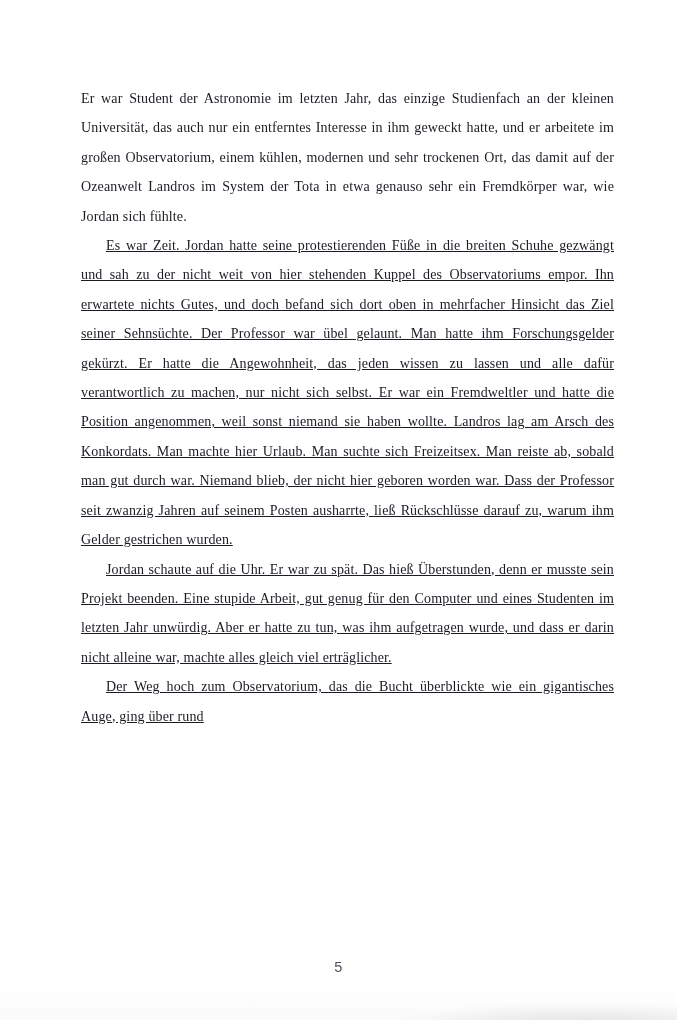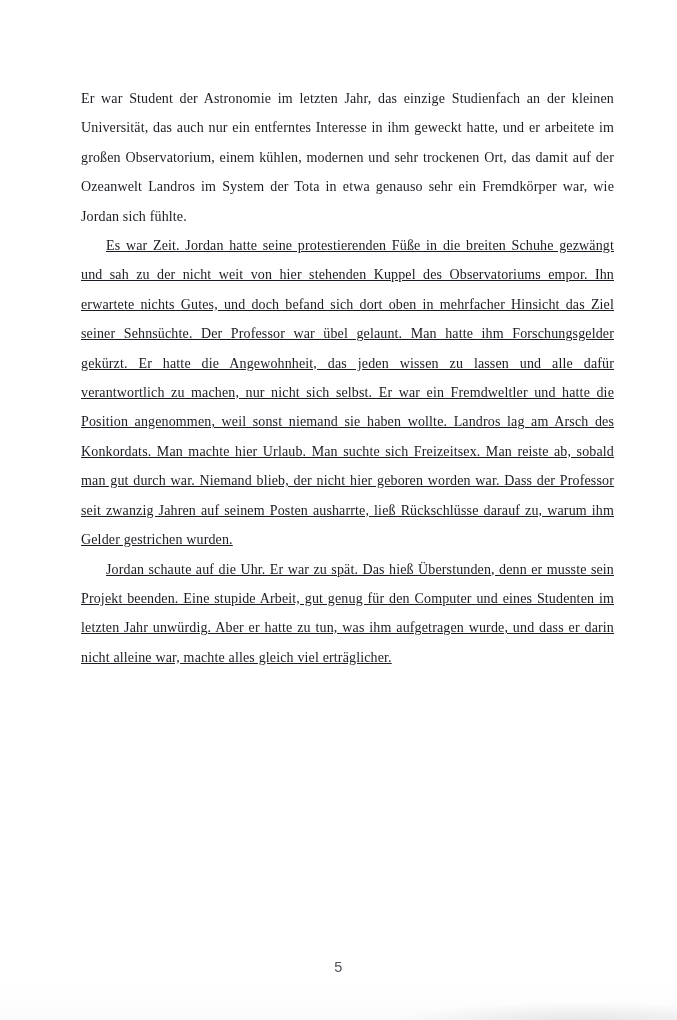--- a/index.html
+++ b/index.html
@@ -84,19 +84,20 @@
 </style>
 </head>
 <body>
 
 <div class="page">
 
   <div class="text-column">
     <p class="body-paragraph">Er war Student der Astronomie im letzten Jahr, das einzige Studienfach an der kleinen Universität, das auch nur ein entferntes Interesse in ihm geweckt hatte, und er arbeitete im großen Observatorium, einem kühlen, modernen und sehr trockenen Ort, das damit auf der Ozeanwelt Landros im System der Tota in etwa genauso sehr ein Fremdkörper war, wie Jordan sich fühlte.</p>
     <p class="body-paragraph">Es war Zeit. Jordan hatte seine protestierenden Füße in die breiten Schuhe gezwängt und sah zu der nicht weit von hier stehenden Kuppel des Observatoriums empor. Ihn erwartete nichts Gutes, und doch befand sich dort oben in mehrfacher Hinsicht das Ziel seiner Sehnsüchte. Der Professor war übel gelaunt. Man hatte ihm Forschungsgelder gekürzt. Er hatte die Angewohnheit, das jeden wissen zu lassen und alle dafür verantwortlich zu machen, nur nicht sich selbst. Er war ein Fremdweltler und hatte die Position angenommen, weil sonst niemand sie haben wollte. Landros lag am Arsch des Konkordats. Man machte hier Urlaub. Man suchte sich Freizeitsex. Man reiste ab, sobald man gut durch war. Niemand blieb, der nicht hier geboren worden war. Dass der Professor seit zwanzig Jahren auf seinem Posten ausharrte, ließ Rückschlüsse darauf zu, warum ihm Gelder gestrichen wurden.</p>
     <p class="body-paragraph">Jordan schaute auf die Uhr. Er war zu spät. Das hieß Überstunden, denn er musste sein Projekt beenden. Eine stupide Arbeit, gut genug für den Computer und eines Studenten im letzten Jahr unwürdig. Aber er hatte zu tun, was ihm aufgetragen wurde, und dass er darin nicht alleine war, machte alles gleich viel erträglicher.</p>
+    <p class="body-paragraph">Der Weg hoch zum Observatorium, das die Bucht überblickte wie ein gigantisches Auge, ging über rund</p>
   </div>
 
   <div class="page-number">5</div>
 
   <div class="page-curl-shadow"></div>
 
 </div>
 
 </body></html>

